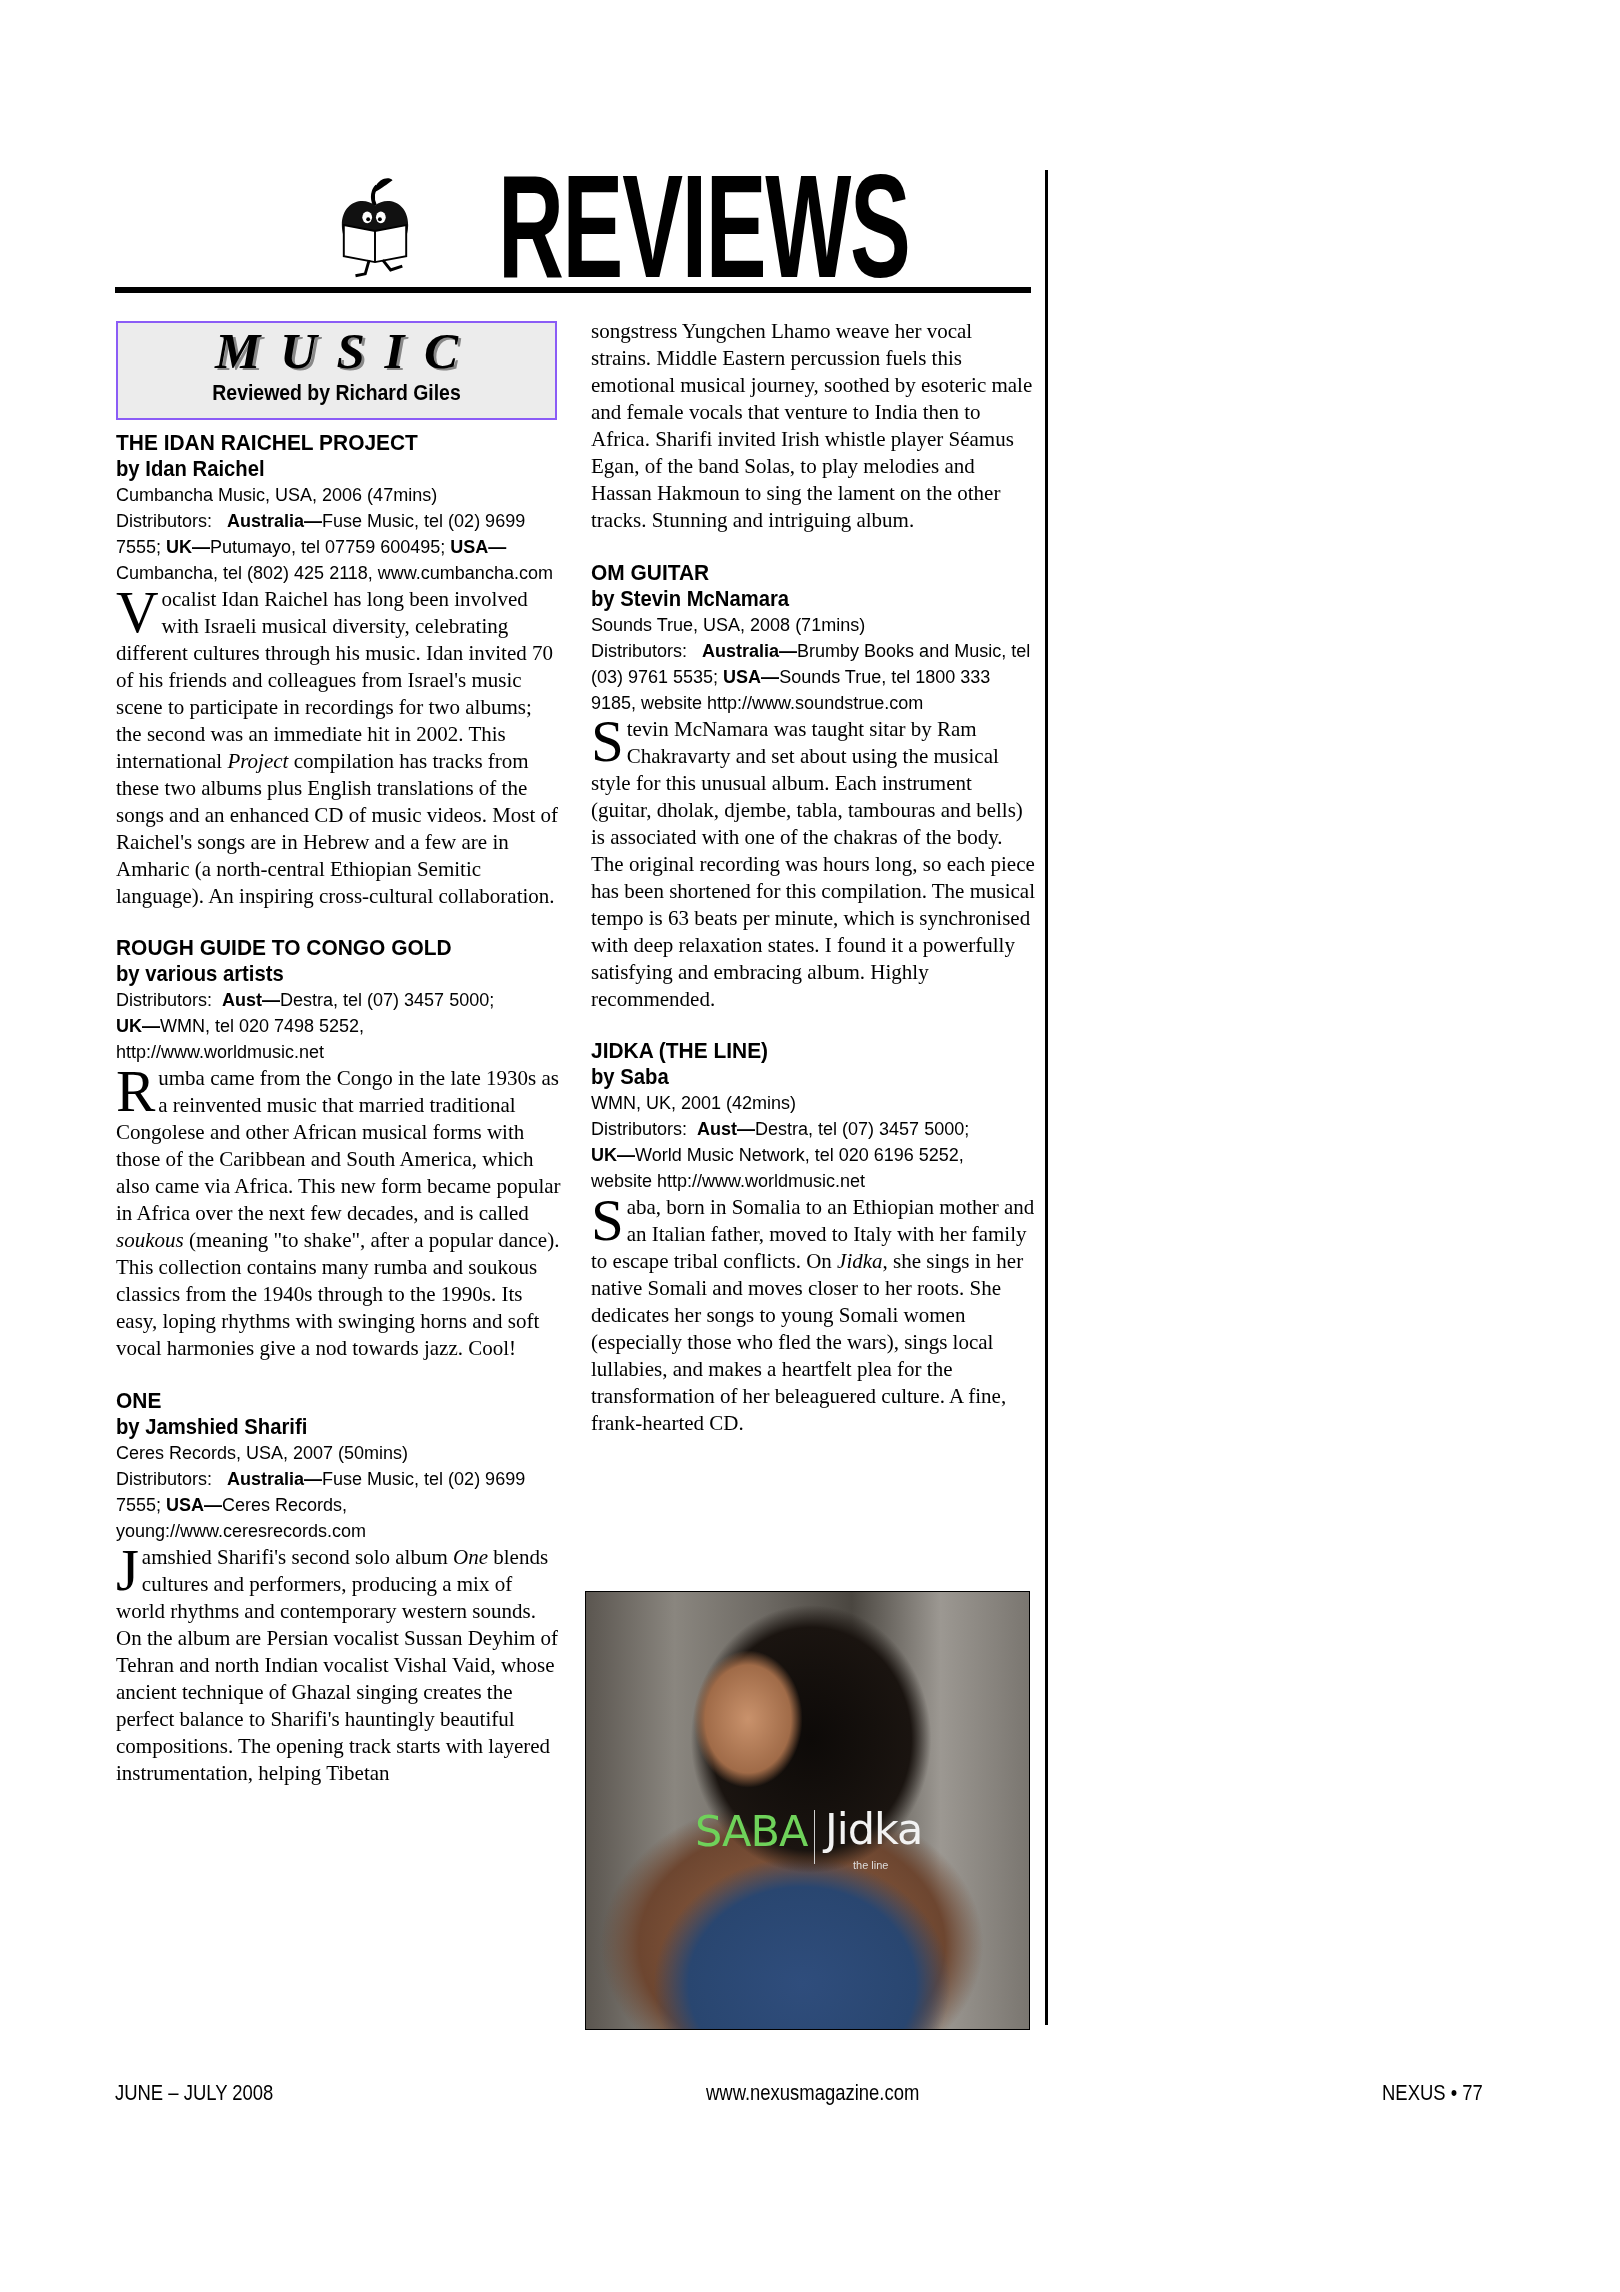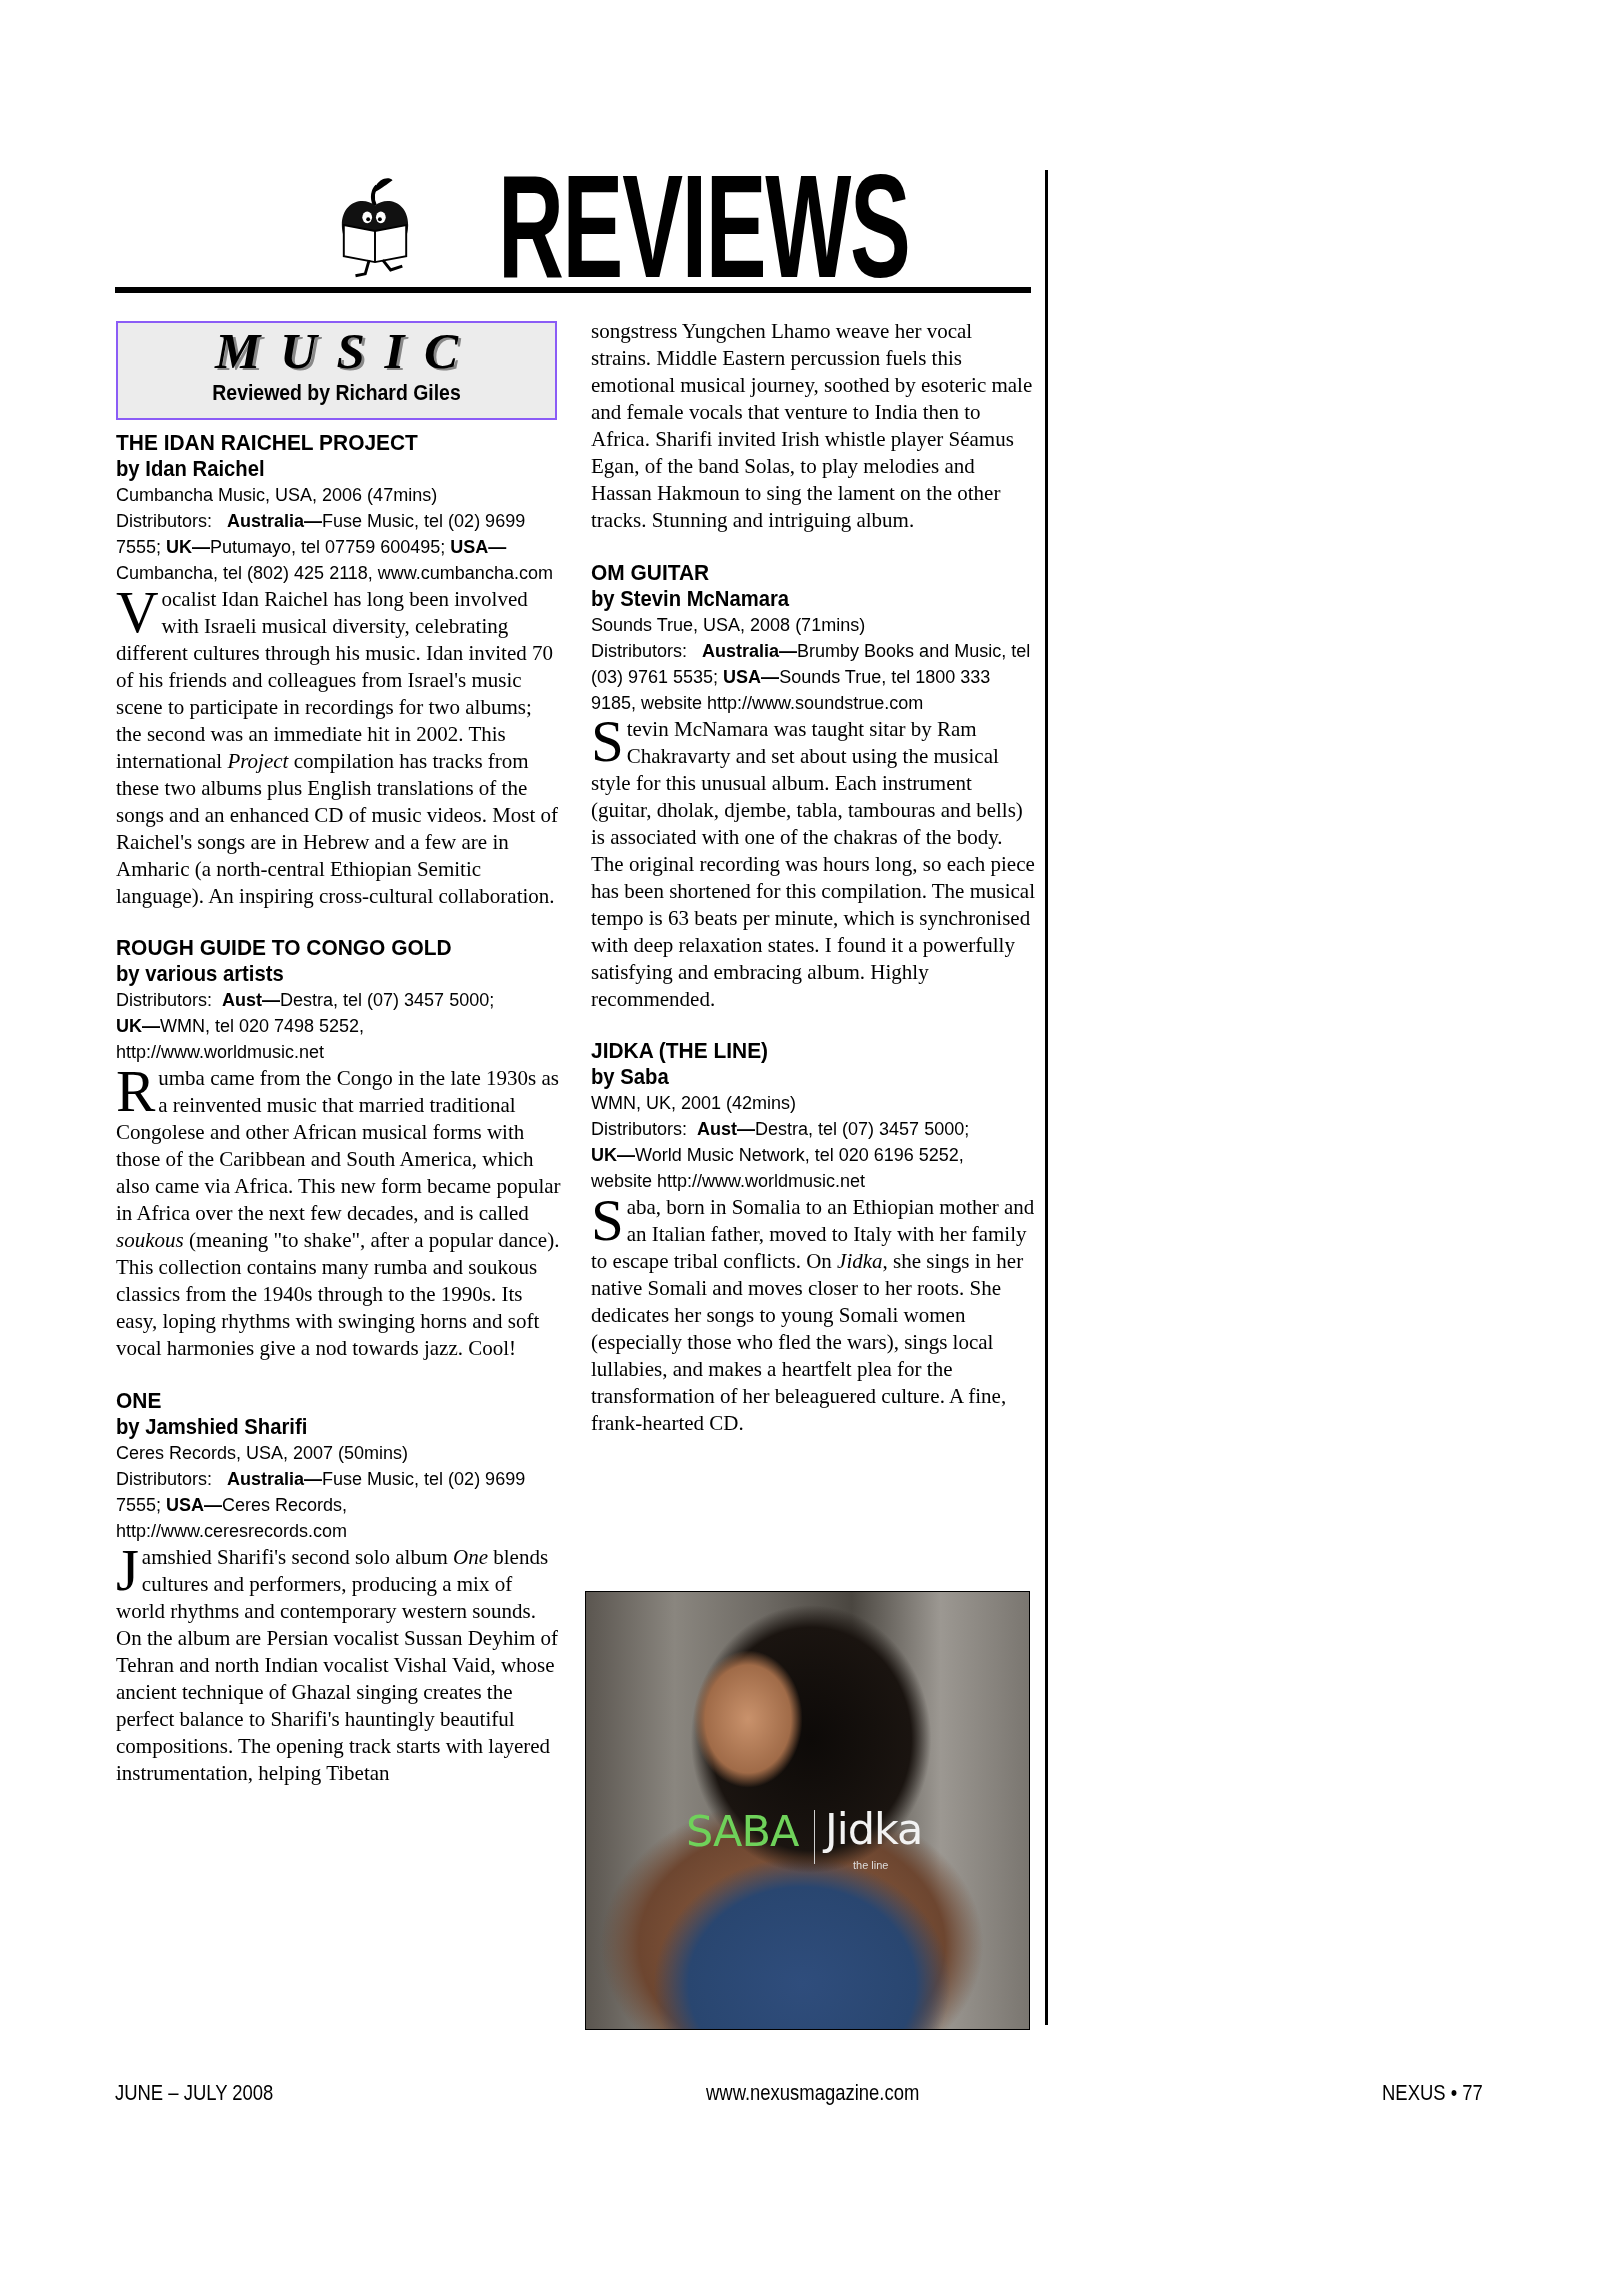--- a/index.html
+++ b/index.html
@@ -27,21 +27,21 @@
   .review { margin-bottom:25.5px; }
 
   #album { position:absolute; left:585px; top:1591px; width:443px; height:437px; border:1px solid #000; overflow:hidden;
     background:
       radial-gradient(ellipse 78px 98px at 162px 127px, #c9926c 0%, #a06b48 55%, rgba(0,0,0,0) 70%),
       radial-gradient(ellipse 167px 186px at 225px 147px, #0d0a08 0%, #1a1410 60%, rgba(0,0,0,0) 72%),
       radial-gradient(ellipse 206px 176px at 216px 392px, #2f4d7c 0%, #294670 55%, rgba(0,0,0,0) 72%),
       radial-gradient(ellipse 255px 196px at 206px 353px, #9a6747 0%, #6d4630 60%, rgba(0,0,0,0) 75%),
       linear-gradient(90deg, #5b5650 0%, #8a867f 20%, #6e6a64 40%, #4a4640 60%, #9c9892 80%, #7a7670 100%);
   }
-  #album .saba { position:absolute; left:100px; top:214px; font-family:"DejaVu Sans", sans-serif; font-size:43px; color:#6fd25a; letter-spacing:-1px; }
+  #album .saba { position:absolute; left:109px; top:214px; font-family:"DejaVu Sans", sans-serif; font-size:43px; color:#6fd25a; letter-spacing:-1px; }
   #album .bar { position:absolute; left:228px; top:218px; width:1px; height:54px; background:#cfcfcf; }
   #album .jidka { position:absolute; left:239px; top:212px; font-family:"DejaVu Sans", sans-serif; font-size:43px; color:#f2f2f2; letter-spacing:-1px; }
   #album .sub { position:absolute; left:267px; top:267px; font-family:Liberation Sans, sans-serif; font-size:11px; color:#ddd; }
 
   .footer { position:absolute; top:2080px; font-family:"Liberation Sans", sans-serif; font-size:22.5px; transform:scaleX(0.82); transform-origin:left top; white-space:nowrap; }
   #foot-left { left:115px; }
   #foot-center { left:706px; }
   #foot-right { left:1382px; }
 </style>
 </head>
@@ -93,21 +93,21 @@
     <div class="body">
       <span class="dropcap">R</span><span>umba came from the Congo in the late 1930s as a reinvented music that married traditional Congolese and other African musical forms with those of the Caribbean and South America, which also came via Africa.  This new form became popular in Africa over the next few decades, and is called </span><i>soukous</i><span> (meaning "to shake", after a popular dance).  This collection contains many rumba and soukous classics from the 1940s through to the 1990s.  Its easy, loping rhythms with swinging horns and soft vocal harmonies give a nod towards jazz.  Cool!</span>
     </div>
   </div>
 
   <div class="review">
     <div class="rtitle">ONE</div>
     <div class="rby">by Jamshied Sharifi</div>
     <div class="meta">Ceres Records, USA, 2007 (50mins)</div>
     <div class="meta">
-      <span>Distributors:</span>&nbsp;&nbsp; <b>Australia—</b><span>Fuse Music, tel (02)  9699 7555; </span><b>USA—</b><span>Ceres Records, http://www.ceresrecords.com</span>
+      <span>Distributors:</span>&nbsp;&nbsp; <b>Australia—</b><span>Fuse Music, tel (02)  9699 7555; </span><b>USA—</b><span>Ceres Records, young://www.ceresrecords.com</span>
     </div>
     <div class="body">
       <span class="dropcap">J</span><span>amshied Sharifi's second solo album </span><i>One</i><span> blends cultures and performers, producing a mix of world rhythms and contemporary western sounds.  On the album are Persian vocalist Sussan Deyhim of Tehran and north Indian vocalist Vishal Vaid, whose ancient technique of Ghazal singing creates the perfect balance to Sharifi's hauntingly beautiful compositions.  The opening track starts with layered instrumentation, helping Tibetan</span>
     </div>
   </div>
 </div>
 
 <div id="colR" class="col">
   <div class="review">
     <div class="body">songstress Yungchen Lhamo weave her vocal strains.  Middle Eastern percussion fuels this emotional musical journey, soothed by esoteric male and female vocals that venture to India then to Africa.  Sharifi invited Irish whistle player Séamus Egan, of the band Solas, to play melodies and Hassan Hakmoun to sing the lament on the other tracks.  Stunning and intriguing album.</div>

